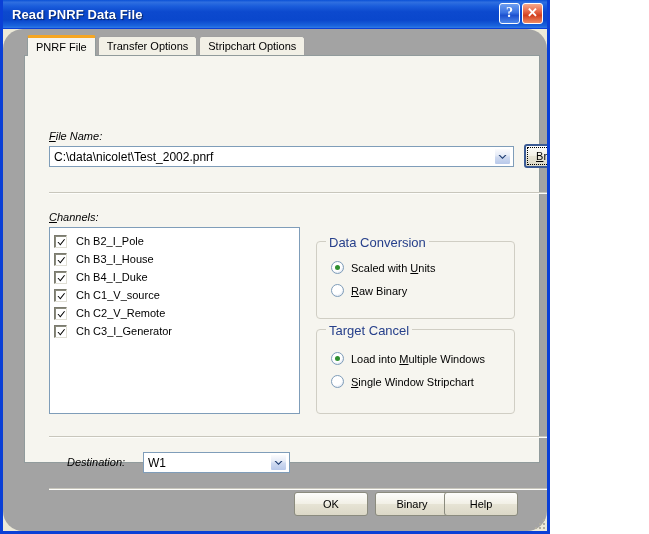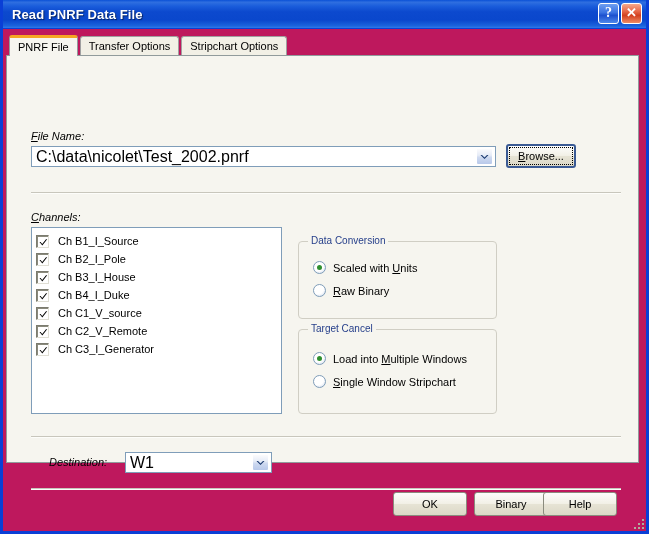--- a/index.html
+++ b/index.html
@@ -10,21 +10,21 @@
   }
   body {
     font-family: "Liberation Sans", sans-serif;
     font-size: 11px;
     -webkit-font-smoothing: none;
   }
 
   
   .window {
     position: relative;
-    width: 649px;
+    width: 550px;
     height: 534px;
     box-sizing: border-box;
     background: #ece9d8;
     border: 3px solid #0a3fd6;
     border-top: none;
     overflow: hidden;
   }
 
   
   .titlebar {
@@ -76,23 +76,24 @@
   .tbtn.close {
     background: linear-gradient(to bottom, #f6a88a 0%, #e7694a 38%, #d2401f 60%, #ef8a63 100%);
     font-size: 13px;
   }
   .tbtn .glyph { display: block; transform: translateY(-1px); }
 
   
   .client {
     position: relative;
     height: calc(100% - 29px);
-    padding: 6px 6px 0 2px;
-    box-sizing: border-box;
-    background: #be185d;
+    padding: 6px 6px 0 20px;
+    box-sizing: border-box;
+    background: #a3a3a3;
+    border-radius: 20px;
   }
 
   
   .tabstrip {
     position: relative;
     height: 20px;
     margin-left: 4px;
     display: flex;
     align-items: flex-end;
     z-index: 3;
@@ -157,21 +158,21 @@
     position: absolute;
     display: flex;
     align-items: center;
     background: #ffffff;
     border: 1px solid #7f9db9;
     box-sizing: border-box;
     height: 21px;
   }
   .combo .val {
     flex: 1;
-    font-size: 16px;
+    font-size: 12px;
     color: #000000;
     padding-left: 4px;
     overflow: hidden;
     white-space: nowrap;
   }
   .combo .arrow {
     width: 17px;
     height: 17px;
     margin-right: 2px;
     background: linear-gradient(to bottom, #fbfbfd 0%, #e6ecf7 42%, #cfdaf0 55%, #b8c9ea 100%);
@@ -262,21 +263,21 @@
     border-radius: 4px;
     box-sizing: border-box;
   }
   .group > .legend {
     position: absolute;
     top: -7px;
     left: 9px;
     padding: 0 3px;
     background: #f6f5ef;
     color: #27408b;
-    font-size: 10px;
+    font-size: 13px;
     white-space: nowrap;
   }
   #group-data-conversion { left: 291px; top: 185px; width: 199px; height: 78px; }
   #group-target-windows  { left: 291px; top: 273px; width: 199px; height: 85px; }
 
   .radio-row {
     position: absolute;
     display: flex;
     align-items: center;
     cursor: default;
@@ -386,28 +387,20 @@
         <span class="inner">
             <span><span class="acc">B</span>rowse...</span>
           </span>
       </div>
 
       <div class="hr" id="hr-top"></div>
 
       <div class="lbl channels-label"><span class="acc">C</span><span>hannels:</span></div>
 
       <div id="channels-list">
-        <div class="chan-row">
-          <span class="cbox">
-              <svg width="11" height="11" viewBox="0 0 11 11">
-                <path d="M1.5 5 L2.6 5 L4.2 6.9 L8 2.2 L9.2 2.2 L4.3 8.6 Z" fill="#000000"></path>
-              </svg>
-            </span>
-          <span class="chan-label">Ch B1_I_Source</span>
-        </div>
         <div class="chan-row">
           <span class="cbox">
               <svg width="11" height="11" viewBox="0 0 11 11">
                 <path d="M1.5 5 L2.6 5 L4.2 6.9 L8 2.2 L9.2 2.2 L4.3 8.6 Z" fill="#000000"></path>
               </svg>
             </span>
           <span class="chan-label">Ch B2_I_Pole</span>
         </div>
         <div class="chan-row">
           <span class="cbox">

